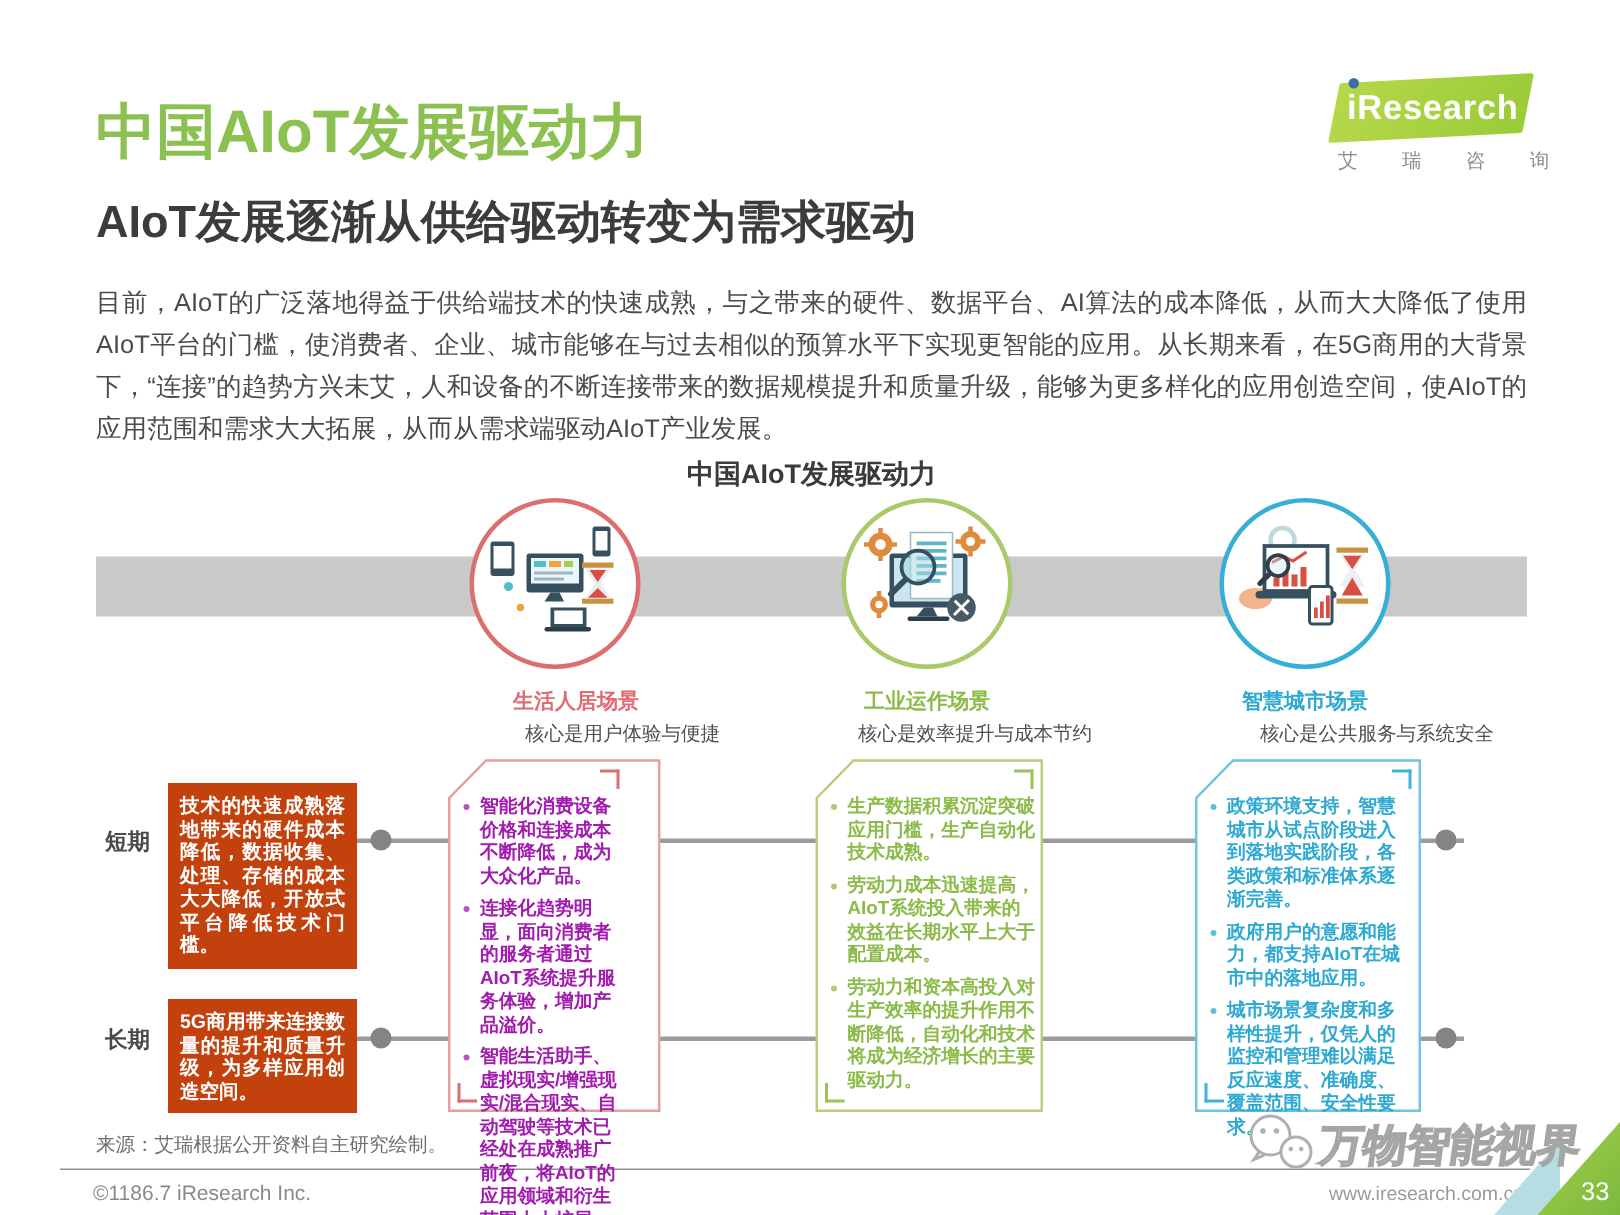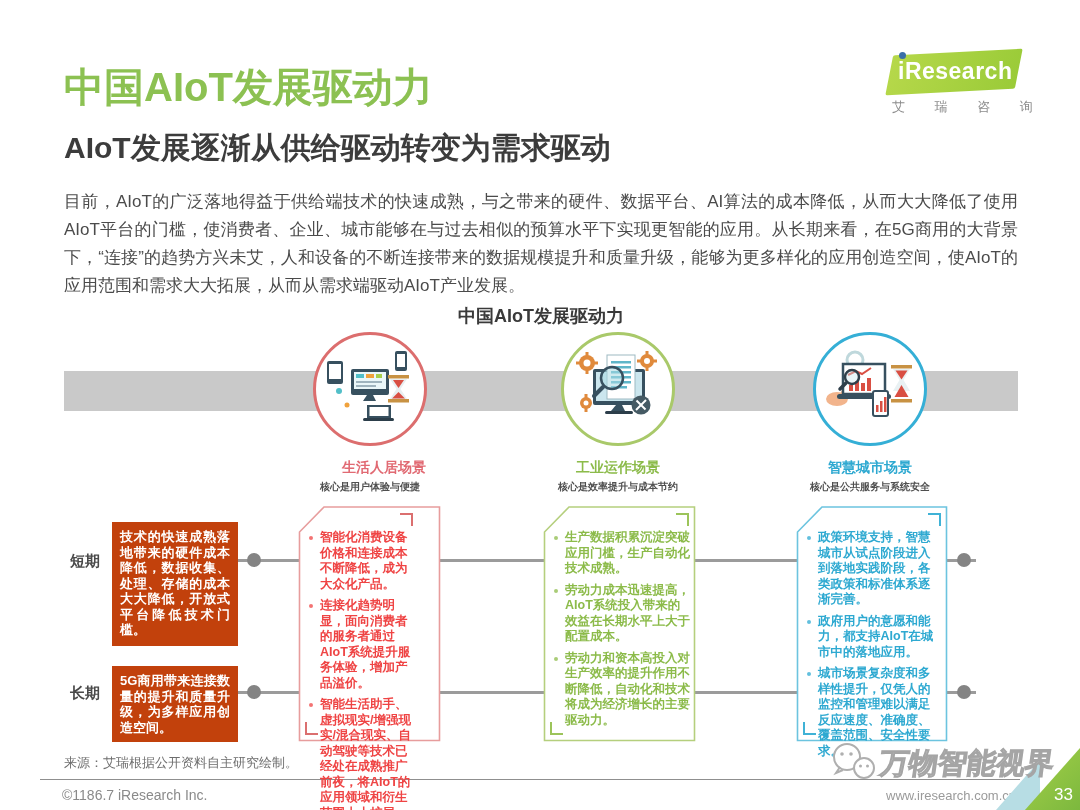--- a/index.html
+++ b/index.html
@@ -28,21 +28,21 @@
 
   .gray-band { position:absolute; left:64px; top:371px; width:954px; height:40px; background:#C9C9C9; }
 
   .scene-circle { position:absolute; top:332px; width:114px; height:114px; border-radius:50%;
     background:#ffffff; border:3px solid; display:flex; align-items:center; justify-content:center; z-index:2; }
   .circle-life { left:313px; border-color:#DC6E6E; }
   .circle-industry { left:561px; border-color:#A9C96A; }
   .circle-city { left:813px; border-color:#35AFD6; }
 
   .col-title { position:absolute; top:459px; width:200px; text-align:center; font-size:14px; font-weight:bold; }
-  .col-sub   { position:absolute; top:480px; width:220px; text-align:center; font-size:10px; color:#4F4F4F;font-weight:bold; }
+  .col-sub   { position:absolute; top:480px; width:220px; text-align:right; font-size:13px; color:#4F4F4F; }
   .t-life { color:#E16A73; } .t-industry { color:#8CBB4A; } .t-city { color:#2EA9D1; }
 
   
   .h-line { position:absolute; left:238px; width:738px; height:3px; background:#9B9B9B; z-index:1; }
   .line-short { top:559px; } .line-long { top:691px; }
   .node-dot { position:absolute; width:14px; height:14px; border-radius:50%; background:#848484; z-index:1; }
 
   
   .term-label { position:absolute; left:70px; width:40px; font-size:15px; font-weight:bold; color:#4A4A4A; }
   .gray-box { position:absolute; left:112px; width:126px; background:#c2410c; color:#ffffff;
@@ -50,21 +50,21 @@
 
   
   .panel { position:absolute; top:506px; height:236px; z-index:2; }
   .panel-shape { position:absolute; left:0; top:0; }
   .corner { position:absolute; width:13px; height:13px; }
   .corner.tr { top:7px; right:7px; border-top:2px solid; border-right:2px solid; }
   .corner.bl { bottom:7px; left:7px; border-bottom:2px solid; border-left:2px solid; }
   .panel-body { position:absolute; left:0; top:0; width:100%; height:100%; padding:24px 6px 6px 6px; }
   .bullet { display:flex; margin-bottom:6px; font-size:12.5px; line-height:15.5px; font-weight:bold; }
   .bullet .dot { flex:none; width:4px; height:4px; border-radius:50%; margin:6px 7px 0 5px; opacity:0.75; background:currentColor; }
-  .p-life  { left:298px; width:122px; color:#ef4444; }
+  .p-life  { left:298px; width:122px; color:#a21caf; }
   .p-life .corner { border-color:#DB6F6F; }
   .p-industry { left:543px; width:153px; color:#8CBB4A; }
   .p-industry .corner { border-color:#9CC45A; }
   .p-city { left:796px; width:152px; color:#2EA9D1;border-radius:27px; }
   .p-city .corner { border-color:#3FB2D6; }
 
   
   .source { position:absolute; left:64px; top:754px; font-size:13px; color:#6E6E6E; }
   .footer-line { position:absolute; left:40px; top:779px; width:980px; height:1px; background:#8F8F8F; }
   .copyright { position:absolute; left:62px; top:787px; font-size:14px; color:#8A8A8A; }
@@ -199,21 +199,21 @@
       <path d="M70.5,23.5 h12 l-6,9 z" fill="#D94F43"></path>
         <path d="M76.5,38 l7,12 h-14 z" fill="#D94F43"></path>
     </svg>
   </div>
 
   <div class="col-title t-life" style="left:284px;">生活人居场景</div>
   <div class="col-sub" style="left:260px;">核心是用户体验与便捷</div>
   <div class="col-title t-industry" style="left:518px;">工业运作场景</div>
   <div class="col-sub" style="left:508px;">核心是效率提升与成本节约</div>
   <div class="col-title t-city" style="left:770px;">智慧城市场景</div>
-  <div class="col-sub" style="left:760px;">核心是公共服务与系统安全</div>
+  <div class="col-sub" style="left:776px;">核心是公共服务与系统安全</div>
 
   <div class="term-label" style="top:552px;">短期</div>
   <div class="gray-box" style="top:522px; height:124px;">技术的快速成熟落地带来的硬件成本降低，数据收集、处理、存储的成本大大降低，开放式平台降低技术门槛。</div>
   <div class="term-label" style="top:684px;">长期</div>
   <div class="gray-box" style="top:666px;">5G商用带来连接数量的提升和质量升级，为多样应用创造空间。</div>
 
   <div class="panel p-life">
     <svg class="panel-shape" width="143" height="236" viewBox="0 0 143 236">
       <polygon points="26,1 141.5,1 141.5,234.5 1.5,234.5 1.5,26" fill="#ffffff" stroke="#E79D9D" stroke-width="1.6"></polygon>
     </svg>

